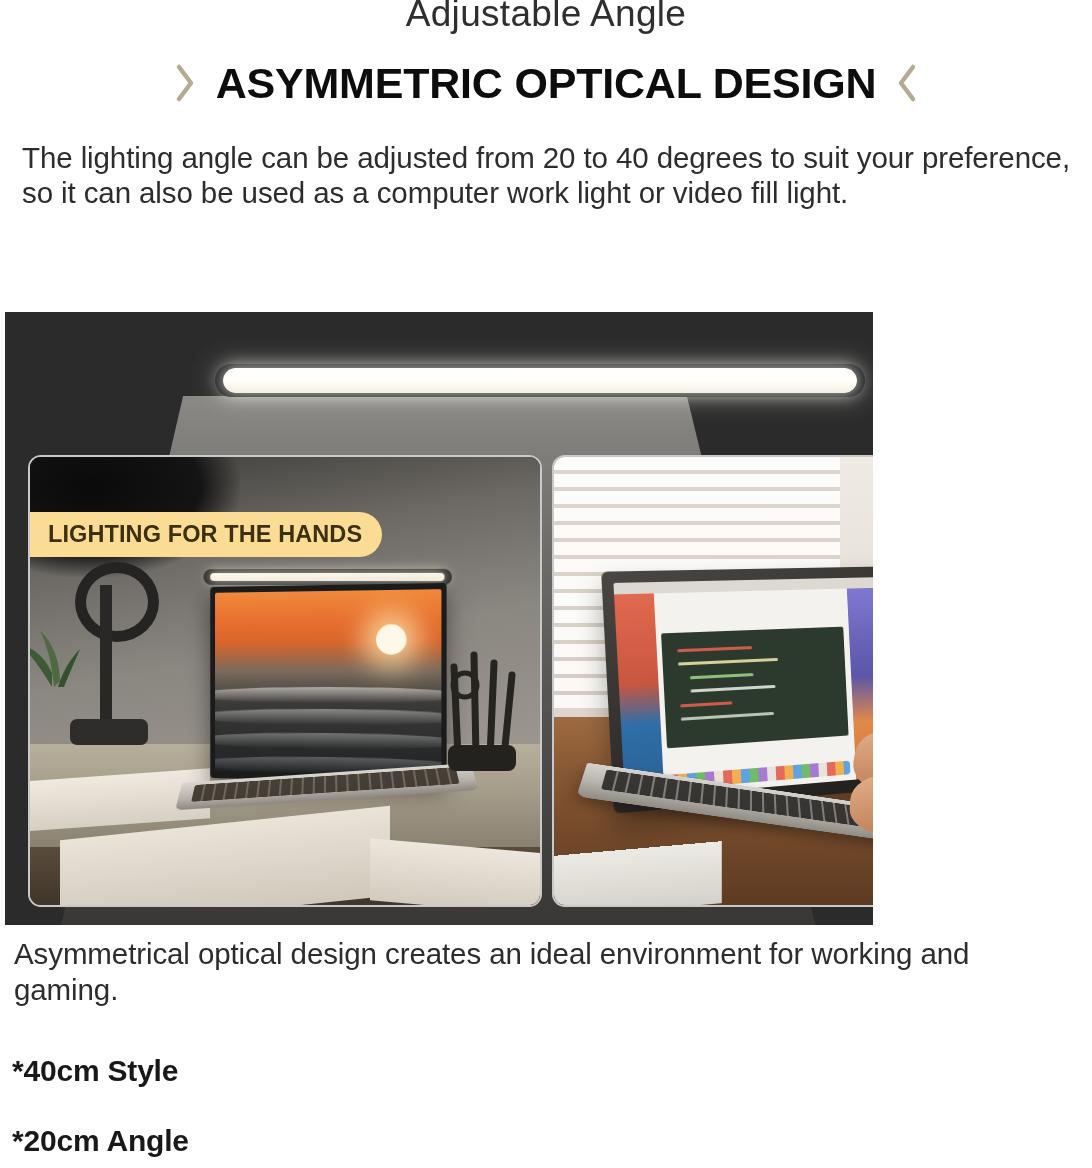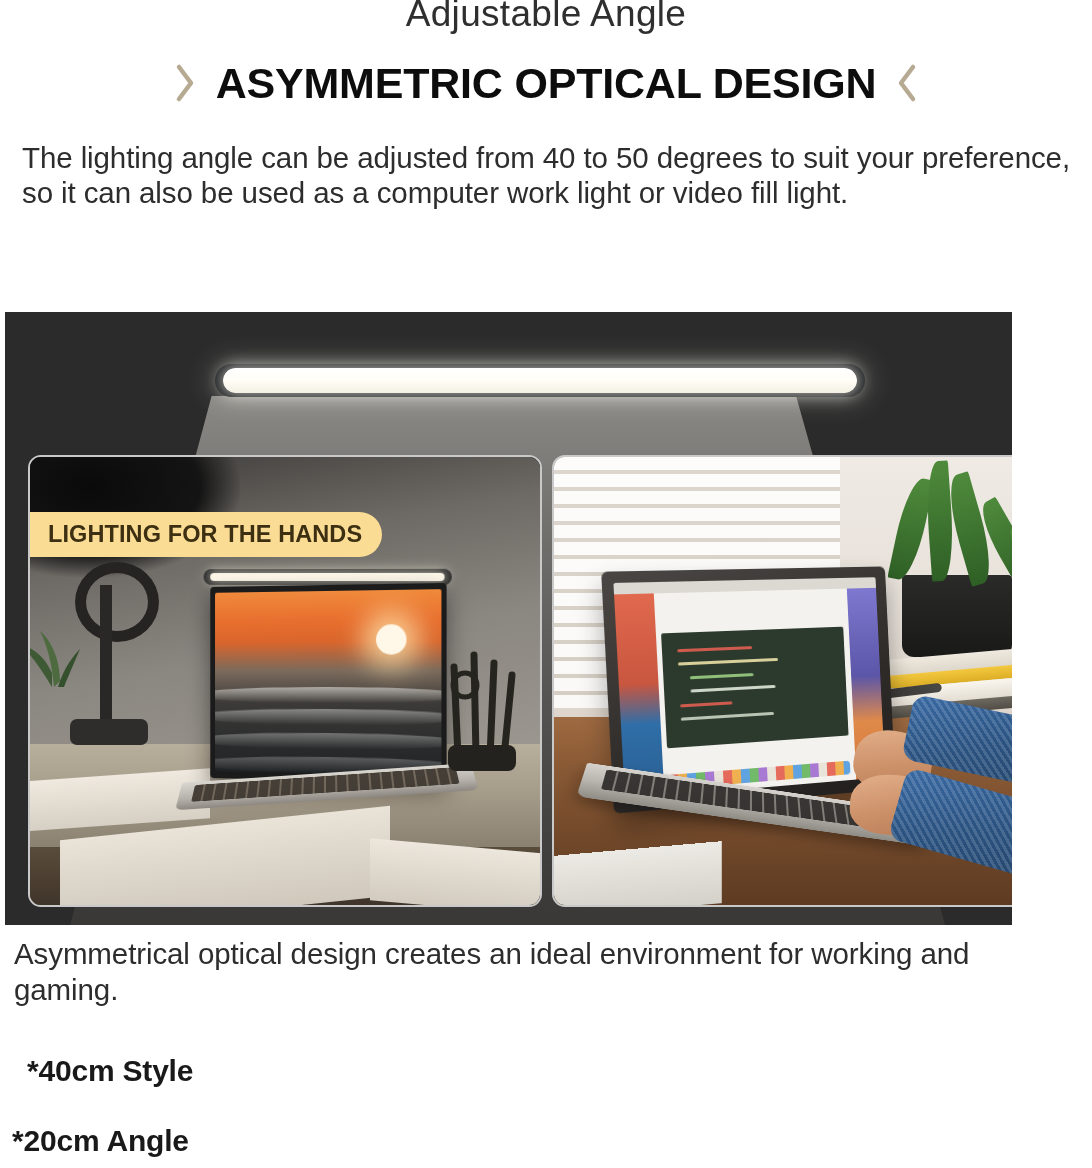--- a/index.html
+++ b/index.html
@@ -65,21 +65,21 @@
     font-weight: 400;
     color: #2d2d2d;
     letter-spacing: -0.1px;
   }
 
   
   .hero {
     position: absolute;
     left: 5px;
     top: 312px;
-    width: 1007px;
+    width: 868px;
     height: 613px;
     background: #2b2b2b;
     overflow: hidden;
   }
   .hero-inner { position: absolute; inset: 0; }
 
   
   .cone {
     position: absolute;
     left: 0; top: 0;
@@ -355,39 +355,39 @@
     letter-spacing: -0.1px;
   }
   .bullet {
     position: absolute;
     left: 12px;
     font-size: 30px;
     font-weight: 700;
     color: #191919;
     letter-spacing: -0.2px;
   }
-  .b1 { top: 1054px; margin-left: 15px; }
+  .b1 { top: 1054px; }
   .b2 { top: 1124px; }
 </style>
 </head>
 <body>
 
 <div class="eyebrow">Adjustable Angle</div>
 
 <div class="headline-row">
   <svg class="chev" viewBox="0 0 26 42">
     <path d="M7 5 L19 21 L7 37"></path>
   </svg>
   <div class="headline">ASYMMETRIC OPTICAL DESIGN</div>
   <svg class="chev" viewBox="0 0 26 42">
     <path d="M19 5 L7 21 L19 37"></path>
   </svg>
 </div>
 
-<div class="lede">The lighting angle can be adjusted from 40 to 50 degrees to suit your preference, so it can also be used as a computer work light or video fill light.</div>
+<div class="lede">The lighting angle can be adjusted from 20 to 40 degrees to suit your preference, so it can also be used as a computer work light or video fill light.</div>
 
 <div class="hero">
   <div class="hero-inner">
 
     <div class="cone">
       <svg viewBox="0 0 1082 613" preserveAspectRatio="none">
         <defs>
           <linearGradient id="coneg" x1="0" y1="0" x2="0" y2="1">
             <stop offset="0%" stop-color="#8f8d89" stop-opacity="0.95"></stop>
             <stop offset="45%" stop-color="#6e6c69" stop-opacity="0.80"></stop>

